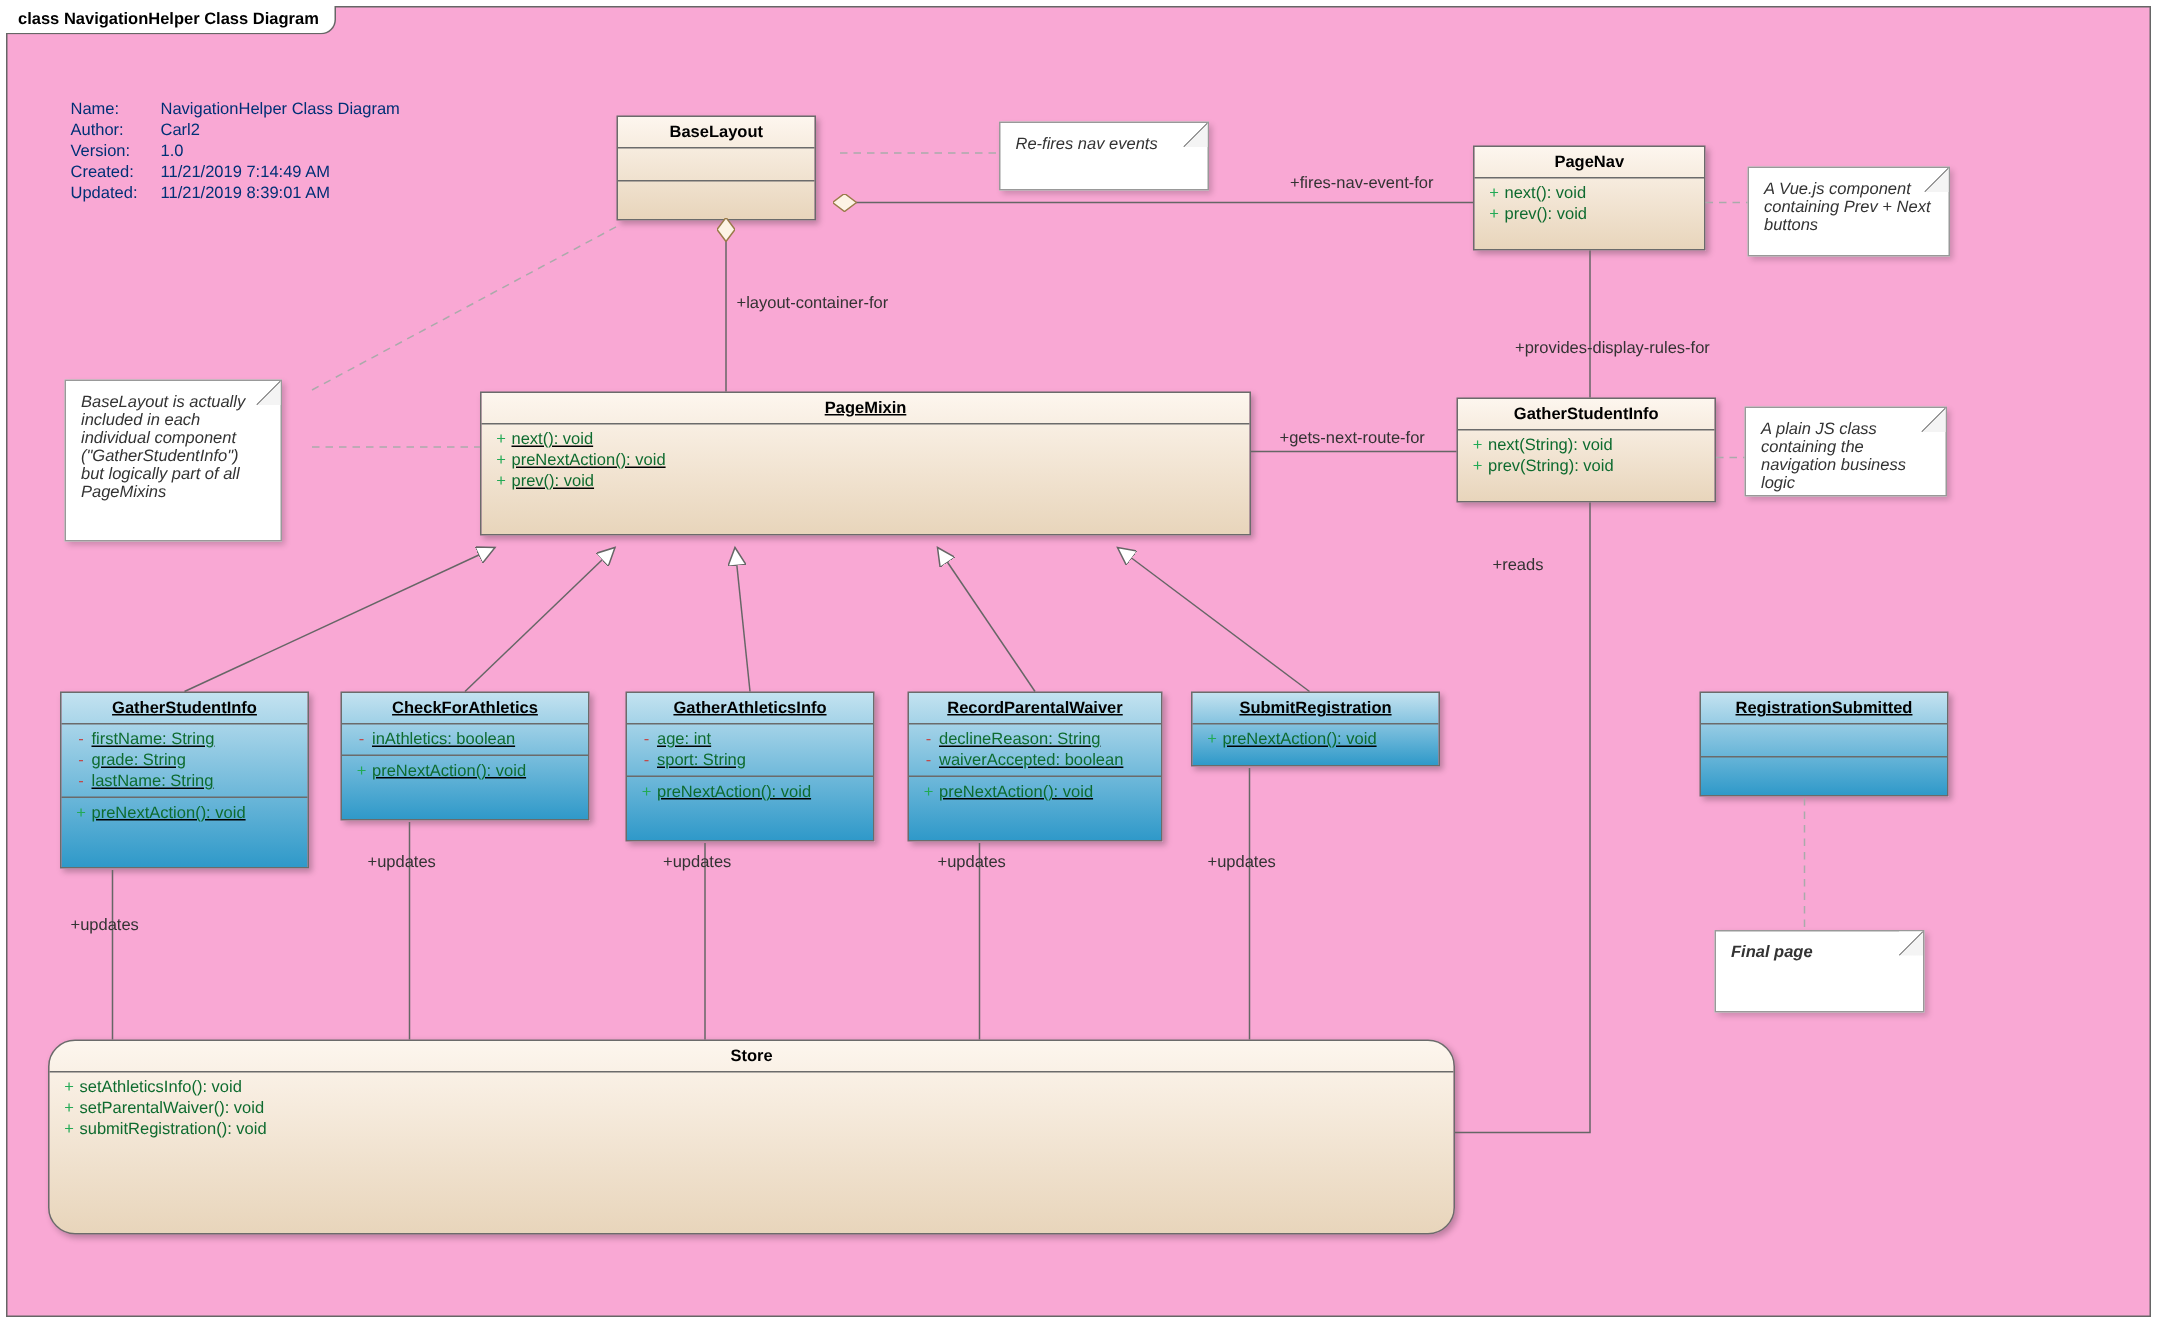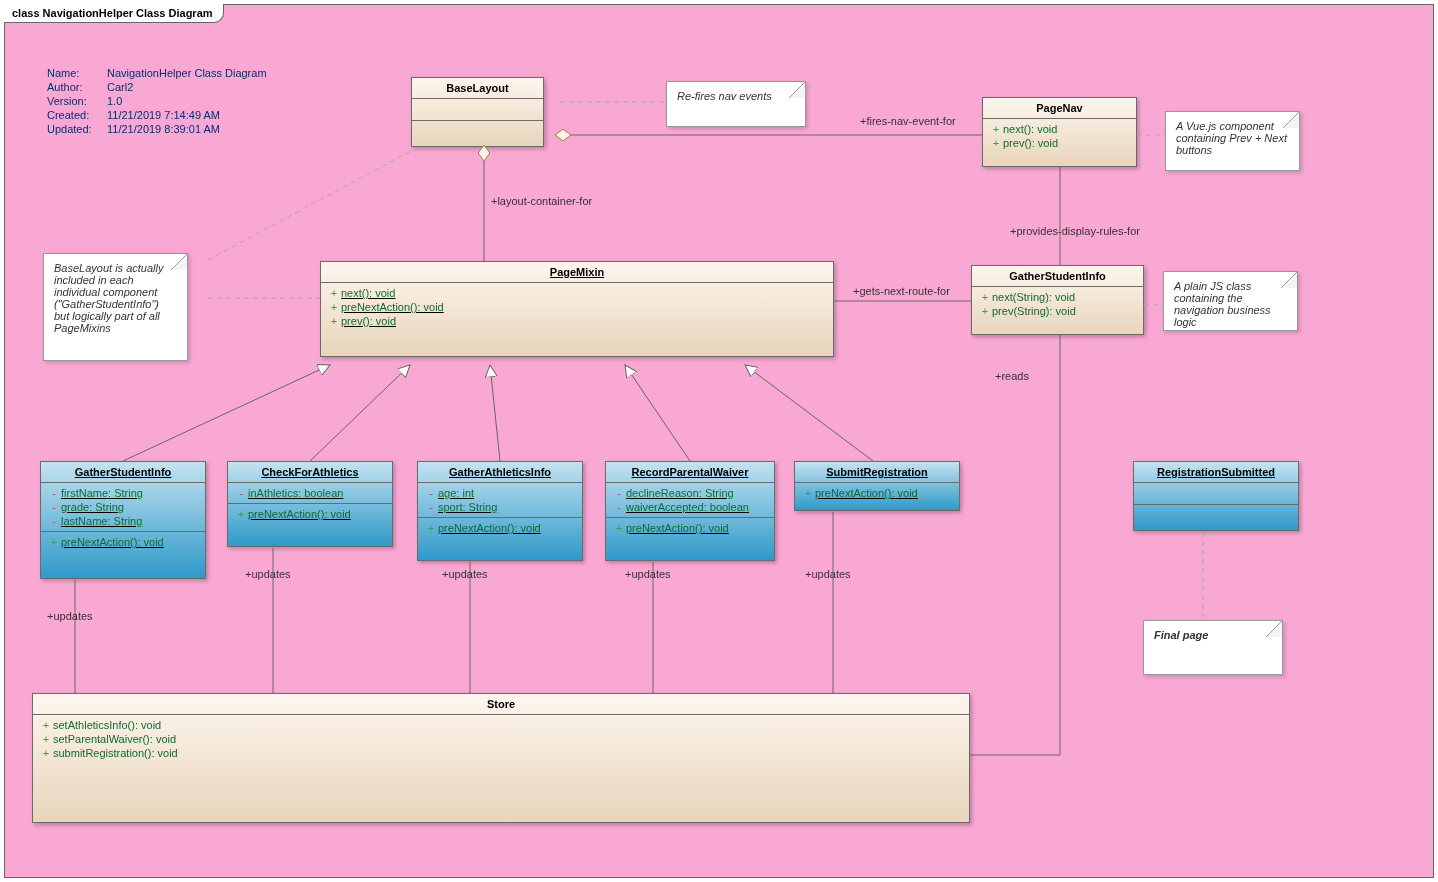--- a/index.html
+++ b/index.html
@@ -259,21 +259,21 @@
     </ul>
       </div>
   </div>
 
   <div class="cls blue" style="left:1128px; top:456px; width:166px; height:70px;">
     <div class="cls-title">RegistrationSubmitted</div>
     <div class="cls-sec" style="height:22px;"></div>
     <div class="cls-sec" style="height:22px;"></div>
   </div>
 
-  <div class="cls" style="left:27px; top:688px; width:938px; height:130px;">
+  <div class="cls" style="left:27px; top:688px; width:938px; height:130px;border-radius:18px;">
     <div class="cls-title">Store</div>
     <div class="cls-sec">
         <ul>
       <li><span class="vis">+</span><span class="member">setAthleticsInfo(): void</span></li>
       <li><span class="vis">+</span><span class="member">setParentalWaiver(): void</span></li>
       <li><span class="vis">+</span><span class="member">submitRegistration(): void</span></li>
     </ul>
       </div>
   </div>
 

